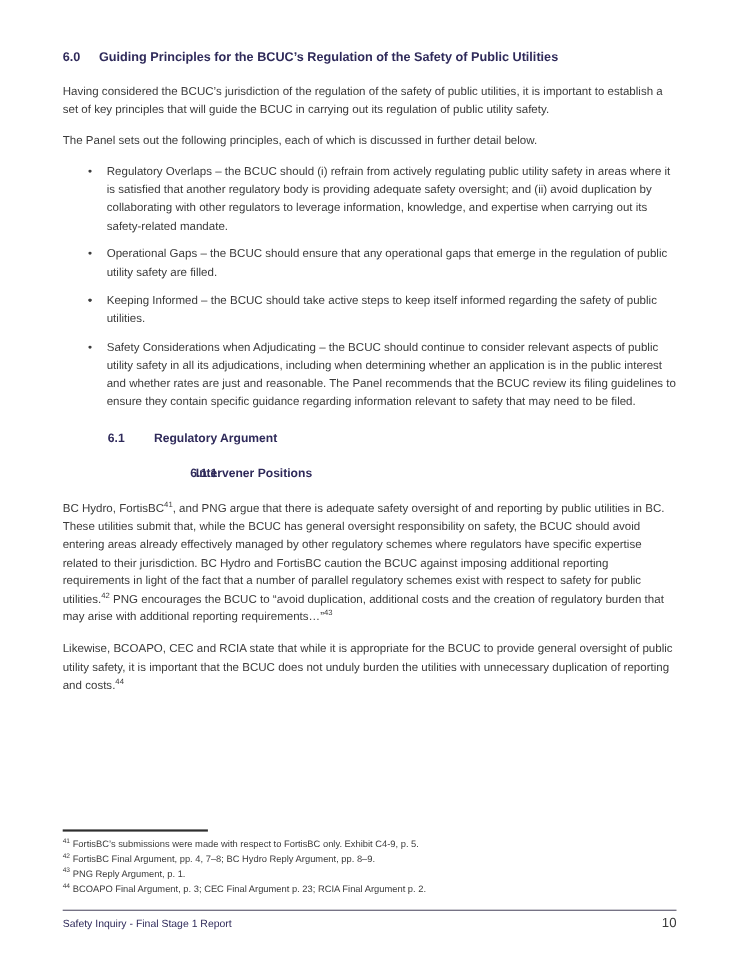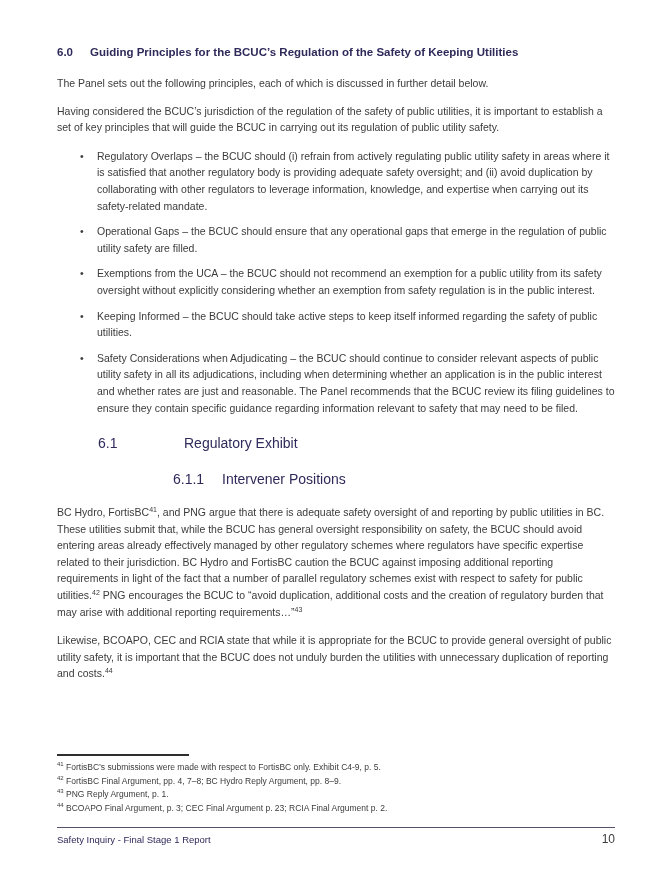--- a/index.html
+++ b/index.html
@@ -32,22 +32,22 @@
     padding-left: 40px;
     font-size: 10.5px; line-height: 16.6px;
     margin-bottom: 9px;
   }
   ul.principles li .dot {
     position: absolute; left: 23px; top: 0;
     font-size: 10.5px;
   }
   .h-sub {
     display: flex;
-    font-size: 14px; font-weight: normal; color: #2f2a5a;
-    margin-top: 8px; margin-bottom: 17px; gap: 44px;
+    font-size: 11px; font-weight: bold; color: #2f2a5a;
+    margin-top: 8px; margin-bottom: 17px;
   }
   .h-sub.level2 { padding-left: 41px; }
   .h-sub.level2 .num { width: 42px; flex: 0 0 42px; }
   .h-sub.level3 { padding-left: 81px; margin-top: 3px; }
   .h-sub.level3 .num { width: 40px; flex: 0 0 40px; padding-left: 35px; }
   sup.fnref {
     font-size: 7px; line-height: 0; vertical-align: super;
   }
   .footnotes {
     margin-top: auto;
@@ -69,53 +69,52 @@
   .footer .title { font-size: 9.5px; color: #2f2a5a; }
   .footer .pagenum { font-size: 12px; color: #3b3b3b; }
 </style>
 </head>
 <body>
 
 <div class="page">
 
   <div class="h-main">
     <span class="num">6.0</span>
-    <span class="ttl">Guiding Principles for the BCUC’s Regulation of the Safety of Keeping Utilities</span>
+    <span class="ttl">Guiding Principles for the BCUC’s Regulation of the Safety of Public Utilities</span>
   </div>
 
+  <p class="body">Having considered the BCUC’s jurisdiction of the regulation of the safety of public utilities, it is important to establish a set of key principles that will guide the BCUC in carrying out its regulation of public utility safety.</p>
+
   <p class="body" style="margin-bottom:11px;">The Panel sets out the following principles, each of which is discussed in further detail below.</p>
-
-  <p class="body">Having considered the BCUC’s jurisdiction of the regulation of the safety of public utilities, it is important to establish a set of key principles that will guide the BCUC in carrying out its regulation of public utility safety.</p>
 
   <ul class="principles">
     <li>
       <span class="dot">•</span>
       <span>Regulatory Overlaps – the BCUC should (i) refrain from actively regulating public utility safety in areas where it is satisfied that another regulatory body is providing adequate safety oversight; and (ii) avoid duplication by collaborating with other regulators to leverage information, knowledge, and expertise when carrying out its safety-related mandate.</span>
     </li>
     <li>
       <span class="dot">•</span>
       <span>Operational Gaps – the BCUC should ensure that any operational gaps that emerge in the regulation of public utility safety are filled.</span>
     </li>
     <li>
       <span class="dot">•</span>
-      <span>Exemptions from the UCA – the BCUC should not recommend an exemption for a public utility from its safety oversight without explicitly considering whether an exemption from safety regulation is in the public interest.</span>
     </li>
     <li>
       <span class="dot">•</span>
       <span>Keeping Informed – the BCUC should take active steps to keep itself informed regarding the safety of public utilities.</span>
     </li>
     <li>
       <span class="dot">•</span>
       <span>Safety Considerations when Adjudicating – the BCUC should continue to consider relevant aspects of public utility safety in all its adjudications, including when determining whether an application is in the public interest and whether rates are just and reasonable. The Panel recommends that the BCUC review its filing guidelines to ensure they contain specific guidance regarding information relevant to safety that may need to be filed.</span>
     </li>
   </ul>
 
   <div class="h-sub level2">
     <span class="num">6.1</span>
-    <span class="ttl">Regulatory Exhibit</span>
+    <span class="ttl">Regulatory Argument</span>
   </div>
 
   <div class="h-sub level3">
     <span class="num">6.1.1</span>
     <span class="ttl">Intervener Positions</span>
   </div>
 
   <p class="body"><span>BC Hydro, FortisBC</span><sup class="fnref">41</sup><span>, and PNG argue that there is adequate safety oversight of and reporting by public utilities in BC. These utilities submit that, while the BCUC has general oversight responsibility on safety, the BCUC should avoid entering areas already effectively managed by other regulatory schemes where regulators have specific expertise related to their jurisdiction. BC Hydro and FortisBC caution the BCUC against imposing additional reporting requirements in light of the fact that a number of parallel regulatory schemes exist with respect to safety for public utilities.</span><sup class="fnref">42</sup><span> PNG encourages the BCUC to “avoid duplication, additional costs and the creation of regulatory burden that may arise with additional reporting requirements…”</span><sup class="fnref">43</sup></p>
 
   <p class="body"><span>Likewise, BCOAPO, CEC and RCIA state that while it is appropriate for the BCUC to provide general oversight of public utility safety, it is important that the BCUC does not unduly burden the utilities with unnecessary duplication of reporting and costs.</span><sup class="fnref">44</sup></p>

